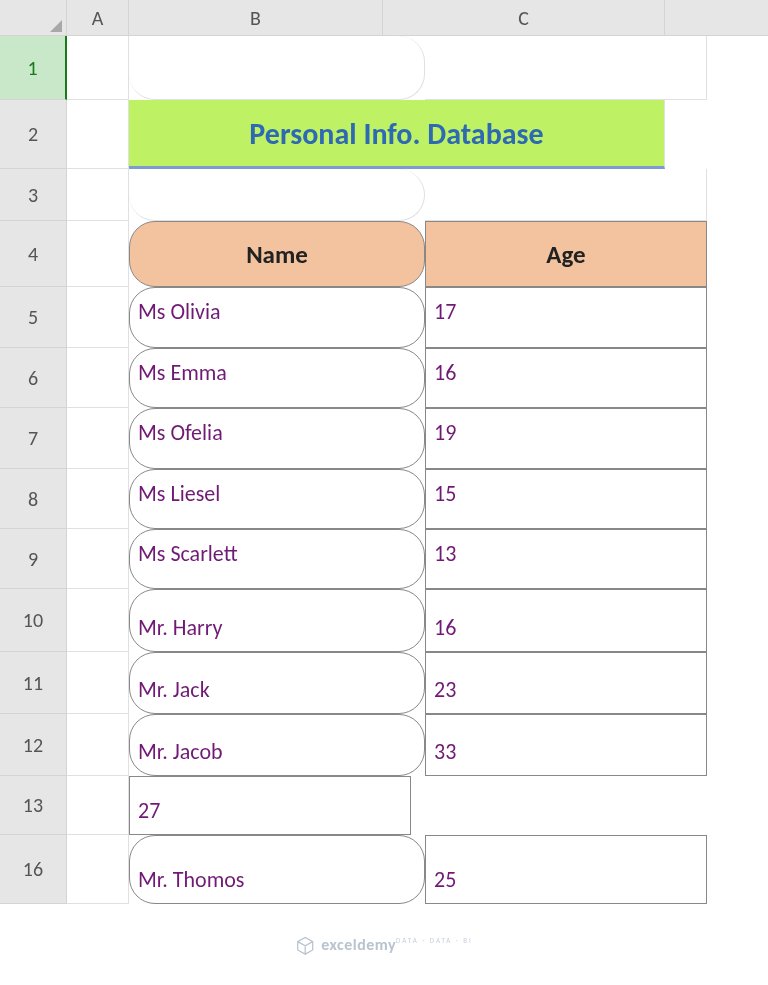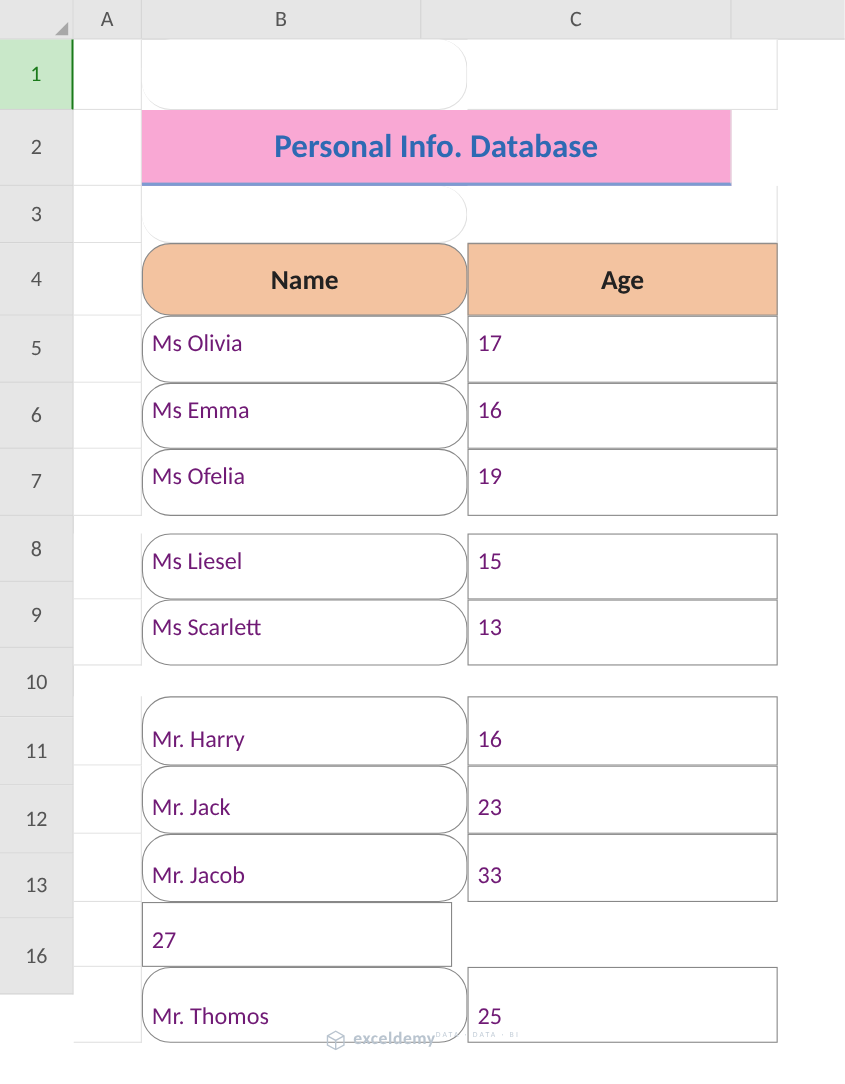--- a/index.html
+++ b/index.html
@@ -88,21 +88,21 @@
   padding: 0 8px;
   font-size: 22px;
   color: #333;
   background: #ffffff;
 }
 .cell.ca { width: 62px; }
 .cell.cb { width: 296px; border-radius: 26px; }
 .cell.cc { width: 282px; }
 .title-merged {
   width: 536px;
-  background: #f9a8d4;
+  background: #bef264;
   color: #2e6ab3;
   font-weight: bold;
   font-size: 30px;
   justify-content: center;
   border-bottom: 3px solid #7d9bd1;
   border-right: 1px solid #e0e0e0;
 }
 .th {
   background: #f3c3a0;
   font-weight: bold;
@@ -196,31 +196,31 @@
     <div class="grid-row" style="height: 60px;">
       <div class="cell ca"></div>
       <div class="cell cb td">Ms Emma</div>
       <div class="cell cc td">16</div>
     </div>
     <div class="grid-row" style="height: 61px;">
       <div class="cell ca"></div>
       <div class="cell cb td">Ms Ofelia</div>
       <div class="cell cc td">19</div>
     </div>
-    <div class="grid-row" style="height: 60px; margin-top: 16px;">
+    <div class="grid-row" style="height: 60px;">
       <div class="cell ca"></div>
       <div class="cell cb td">Ms Liesel</div>
       <div class="cell cc td">15</div>
     </div>
     <div class="grid-row" style="height: 60px;">
       <div class="cell ca"></div>
       <div class="cell cb td">Ms Scarlett</div>
       <div class="cell cc td">13</div>
     </div>
-    <div class="grid-row" style="height: 63px; margin-top: 28px;">
+    <div class="grid-row" style="height: 63px;">
       <div class="cell ca"></div>
       <div class="cell cb td bottom">Mr. Harry</div>
       <div class="cell cc td bottom">16</div>
     </div>
     <div class="grid-row" style="height: 62px;">
       <div class="cell ca"></div>
       <div class="cell cb td bottom">Mr. Jack</div>
       <div class="cell cc td bottom">23</div>
     </div>
     <div class="grid-row" style="height: 62px;">

